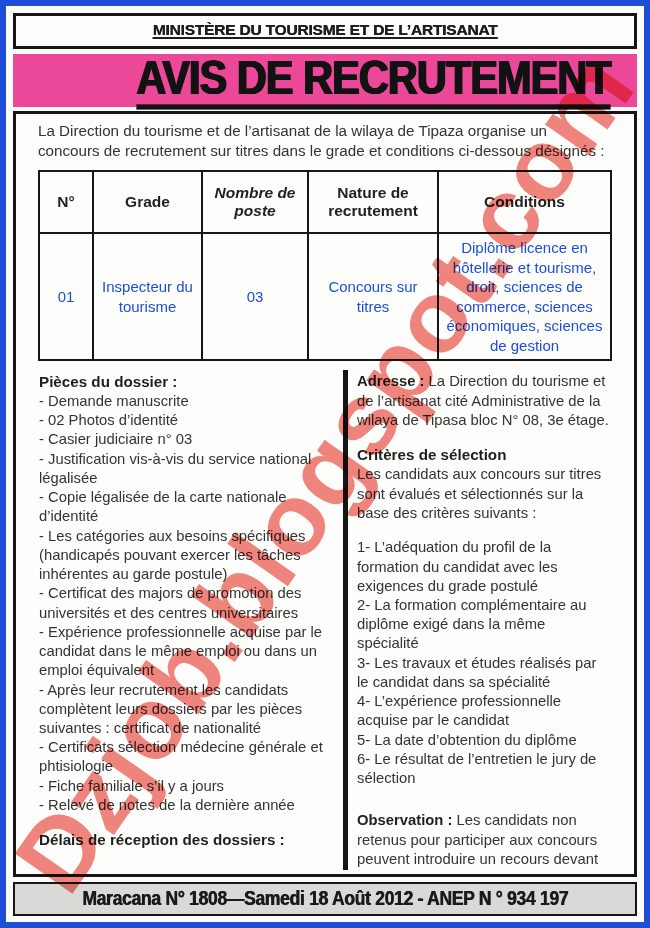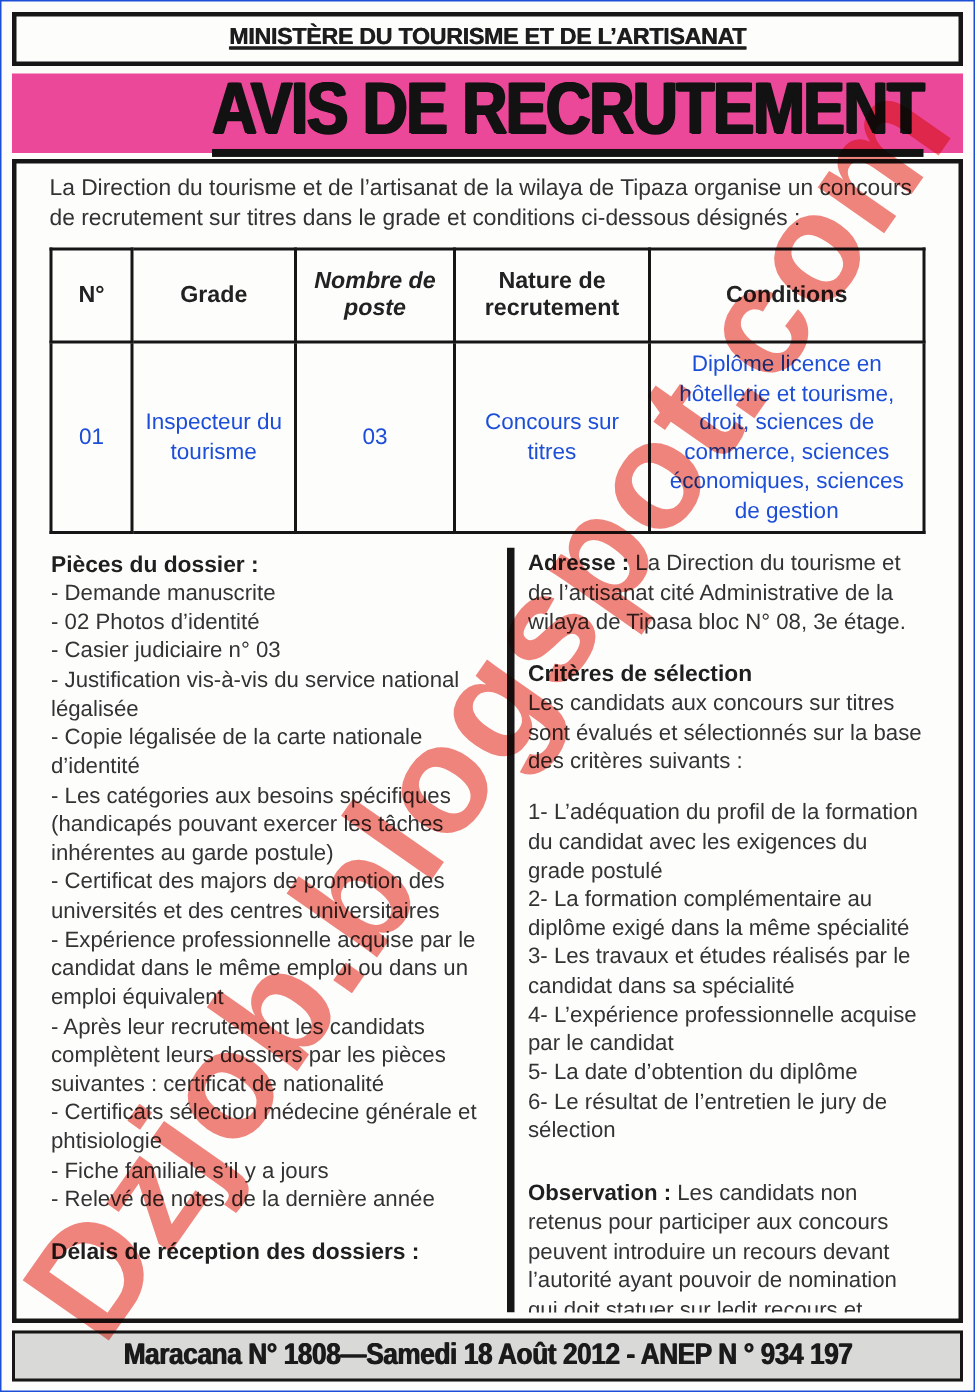--- a/index.html
+++ b/index.html
@@ -6,21 +6,21 @@
   body{
     width:650px;height:928px;overflow:hidden;position:relative;
     background:#f7f7f5;
     font-family:"Liberation Sans","DejaVu Sans",sans-serif;
     color:#333;
   }
   .page{
     position:absolute;inset:0;
     padding:7px 7px 6px 7px;
     display:flex;flex-direction:column;
-    border:1px solid #1d4ed8;background:#fcfcfb;
+    border:6px solid #1d4ed8;background:#fcfcfb;
     box-sizing:border-box;
   }
   
   .header-box{
     border:3px solid #161616;background:#fdfdfc;
     padding:4px 4px 6px;text-align:center;flex:0 0 auto;
   }
   .header-line{
     font-weight:bold;font-size:15.5px;line-height:1.3;color:#1d1d1d;
     text-decoration:underline;text-decoration-thickness:2px;text-underline-offset:2px;

